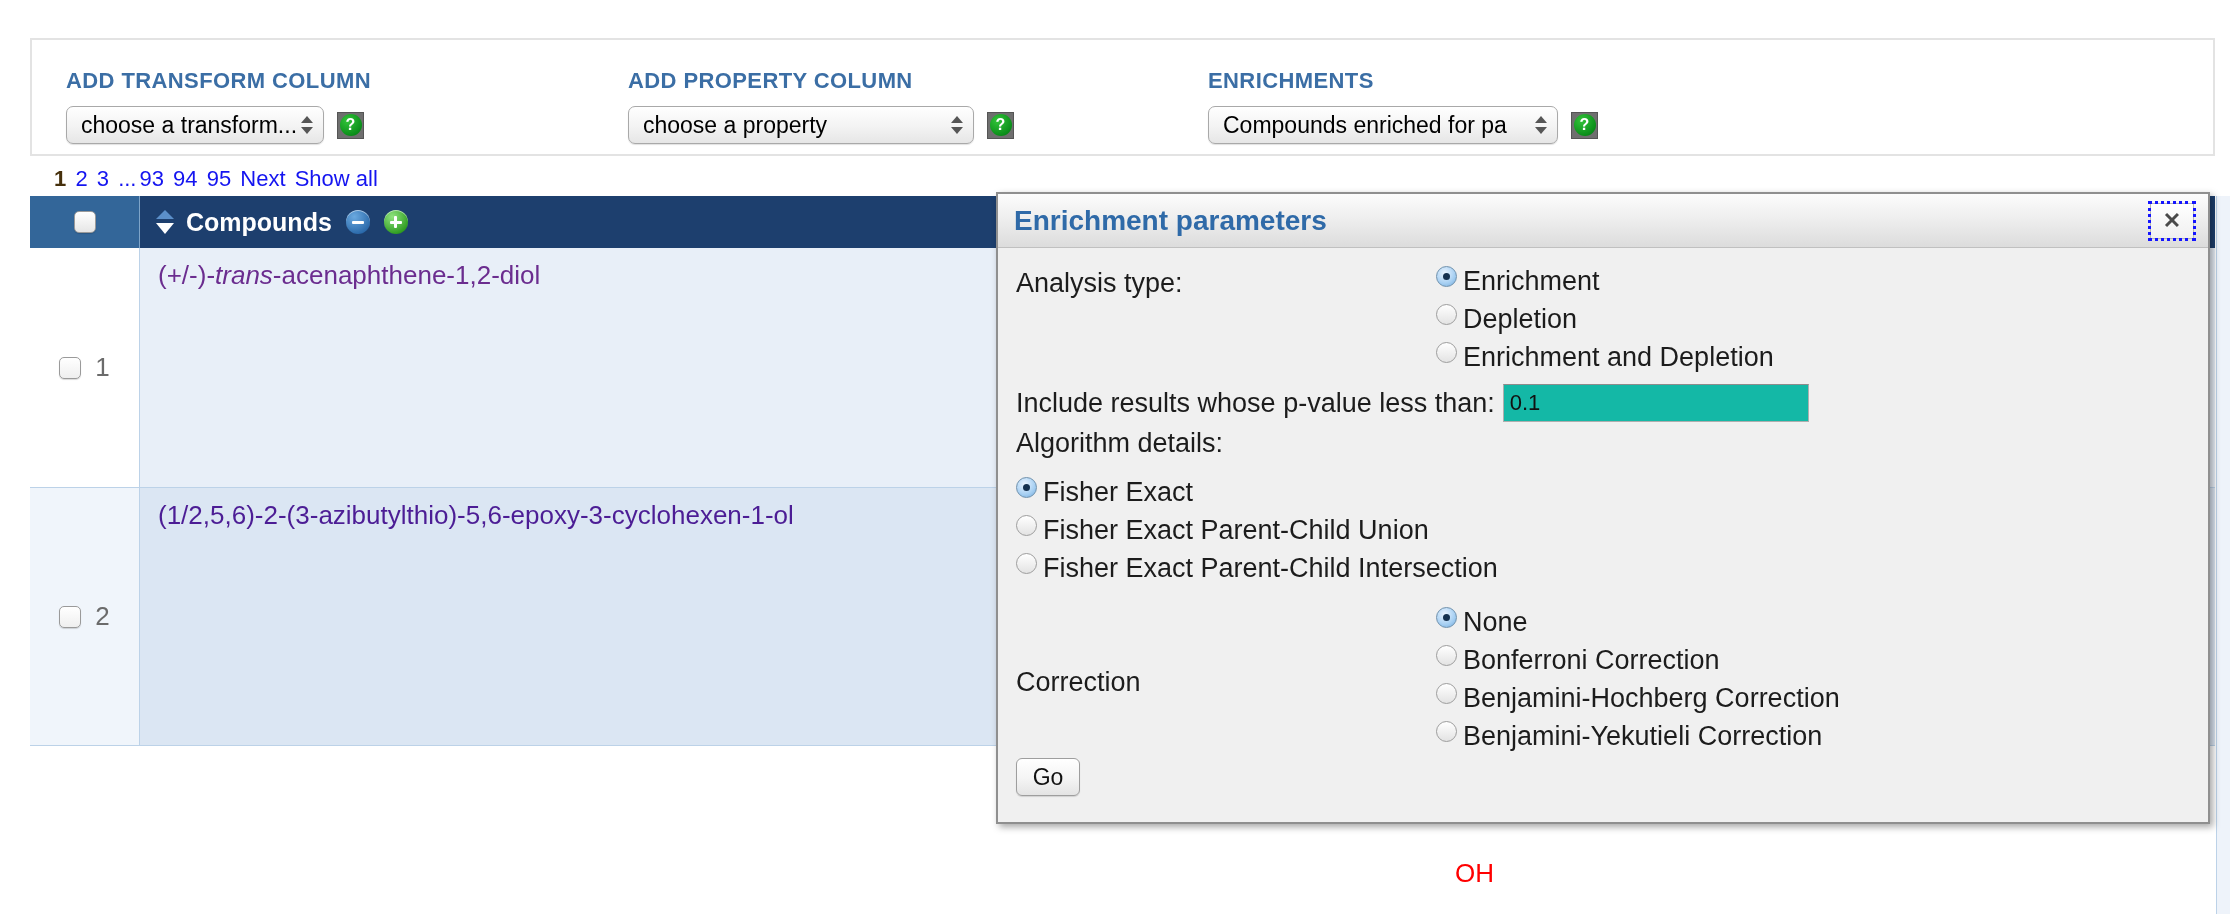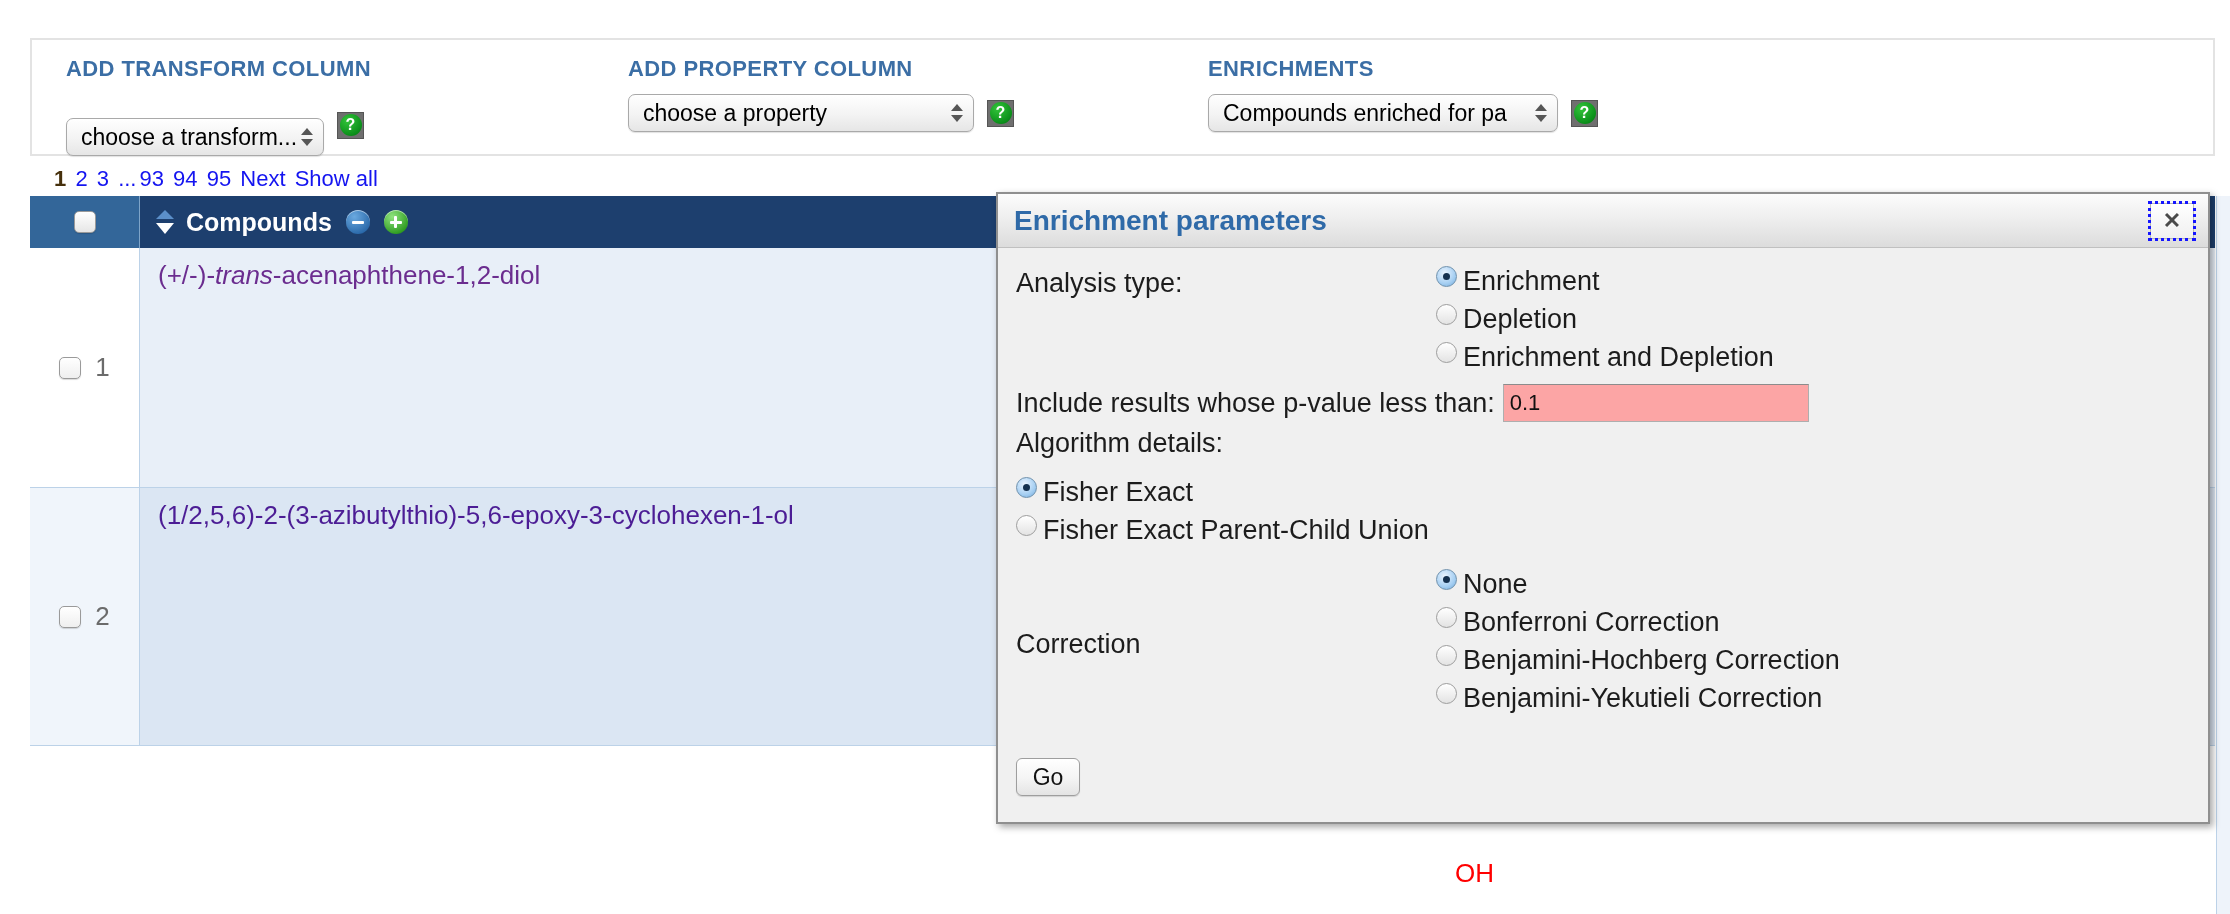--- a/index.html
+++ b/index.html
@@ -23,21 +23,21 @@
     top: 38px;
     width: 2185px;
     height: 118px;
     background: #ffffff;
     border-top: 2px solid #e3e3e3;
     border-left: 2px solid #e3e3e3;
     border-right: 2px solid #e3e3e3;
     border-bottom: 2px solid #e3e3e3;
     box-sizing: border-box;
   }
-  .ctrl-group { position: absolute; top: 16px; }
+  .ctrl-group { position: absolute; top: 28px; }
   .ctrl-label {
     font-size: 22px;
     font-weight: bold;
     color: #3b6ea5;
     letter-spacing: 0.4px;
     white-space: nowrap;
     font-family: "Liberation Sans", sans-serif;
   }
   .ctrl-row { display: flex; align-items: center; margin-top: 12px; }
 
@@ -371,21 +371,21 @@
     color: #1c1c1c;
     font-family: "Liberation Sans", sans-serif;
     white-space: nowrap;
   }
   .pval-input {
     margin-left: 8px;
     width: 306px;
     height: 38px;
     border: 1px solid #aeaeae;
     border-top-color: #8c8c8c;
-    background: #fca5a5;
+    background: #14b8a6;
     font-size: 22px;
     font-family: "Liberation Sans", sans-serif;
     padding: 8px 6px;
     box-sizing: border-box;
     color: #111;
   }
   .algo-label {
     font-size: 27px;
     color: #1c1c1c;
     font-family: "Liberation Sans", sans-serif;
@@ -411,21 +411,21 @@
 </head>
 <body>
 
 <div id="screen">
 
   <div class="top-panel">
 
     <div class="ctrl-group" style="left:34px;">
       <div class="ctrl-label">ADD TRANSFORM COLUMN</div>
       <div class="ctrl-row">
-        <div class="sel" style="width:258px;margin-top:24px;">
+        <div class="sel" style="width:258px;">
           <div class="sel-text">choose a transform...</div>
           <div class="sel-arrows">
               <i class="up"></i>
               <i class="dn"></i>
             </div>
         </div>
         <div class="help-btn">
           <div class="help-badge">?</div>
         </div>
       </div>
@@ -567,20 +567,24 @@
       <div class="frow" style="margin-top:18px;">
         <div class="fopts">
           <div class="opt">
             <span class="radio on"></span>
             <span class="opt-label">Fisher Exact</span>
           </div>
           <div class="opt">
             <span class="radio"></span>
             <span class="opt-label">Fisher Exact Parent-Child Union</span>
           </div>
+          <div class="opt">
+            <span class="radio"></span>
+            <span class="opt-label">Fisher Exact Parent-Child Intersection</span>
+          </div>
         </div>
       </div>
 
       <div class="frow" style="margin-top:16px;">
         <div class="flabel" style="padding-top:60px;">Correction</div>
         <div class="fopts">
           <div class="opt">
             <span class="radio on"></span>
             <span class="opt-label">None</span>
           </div>

